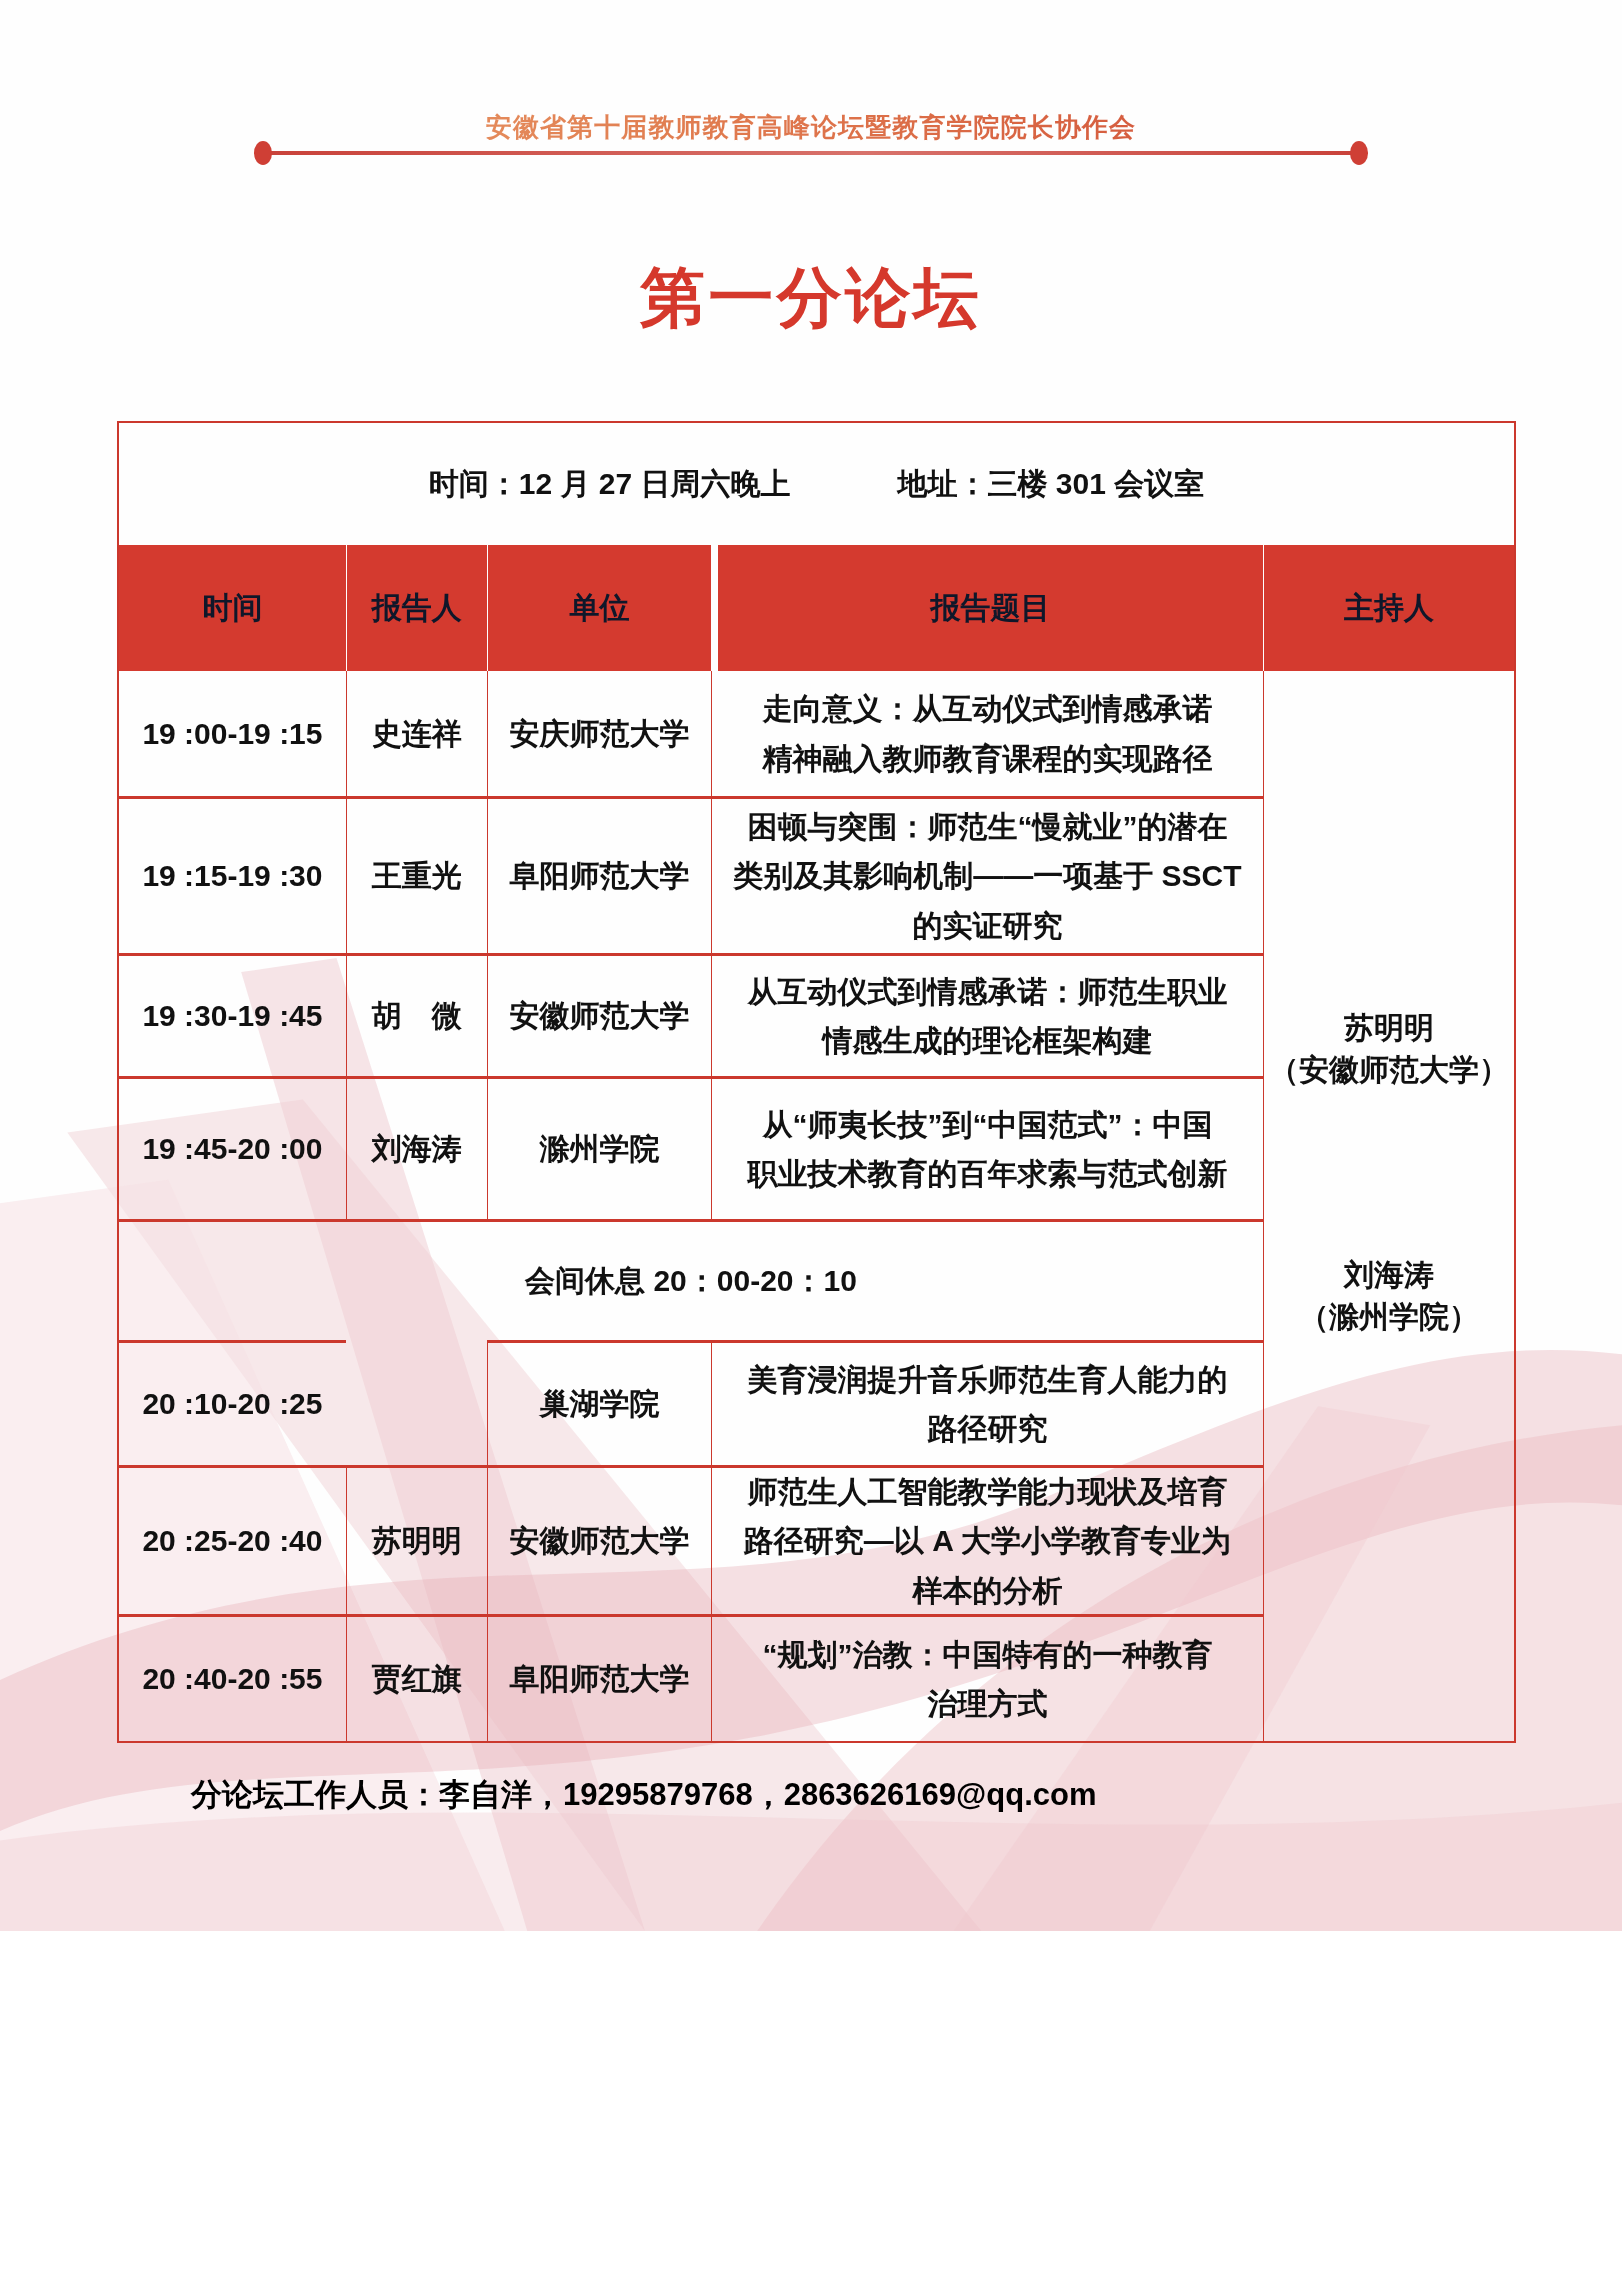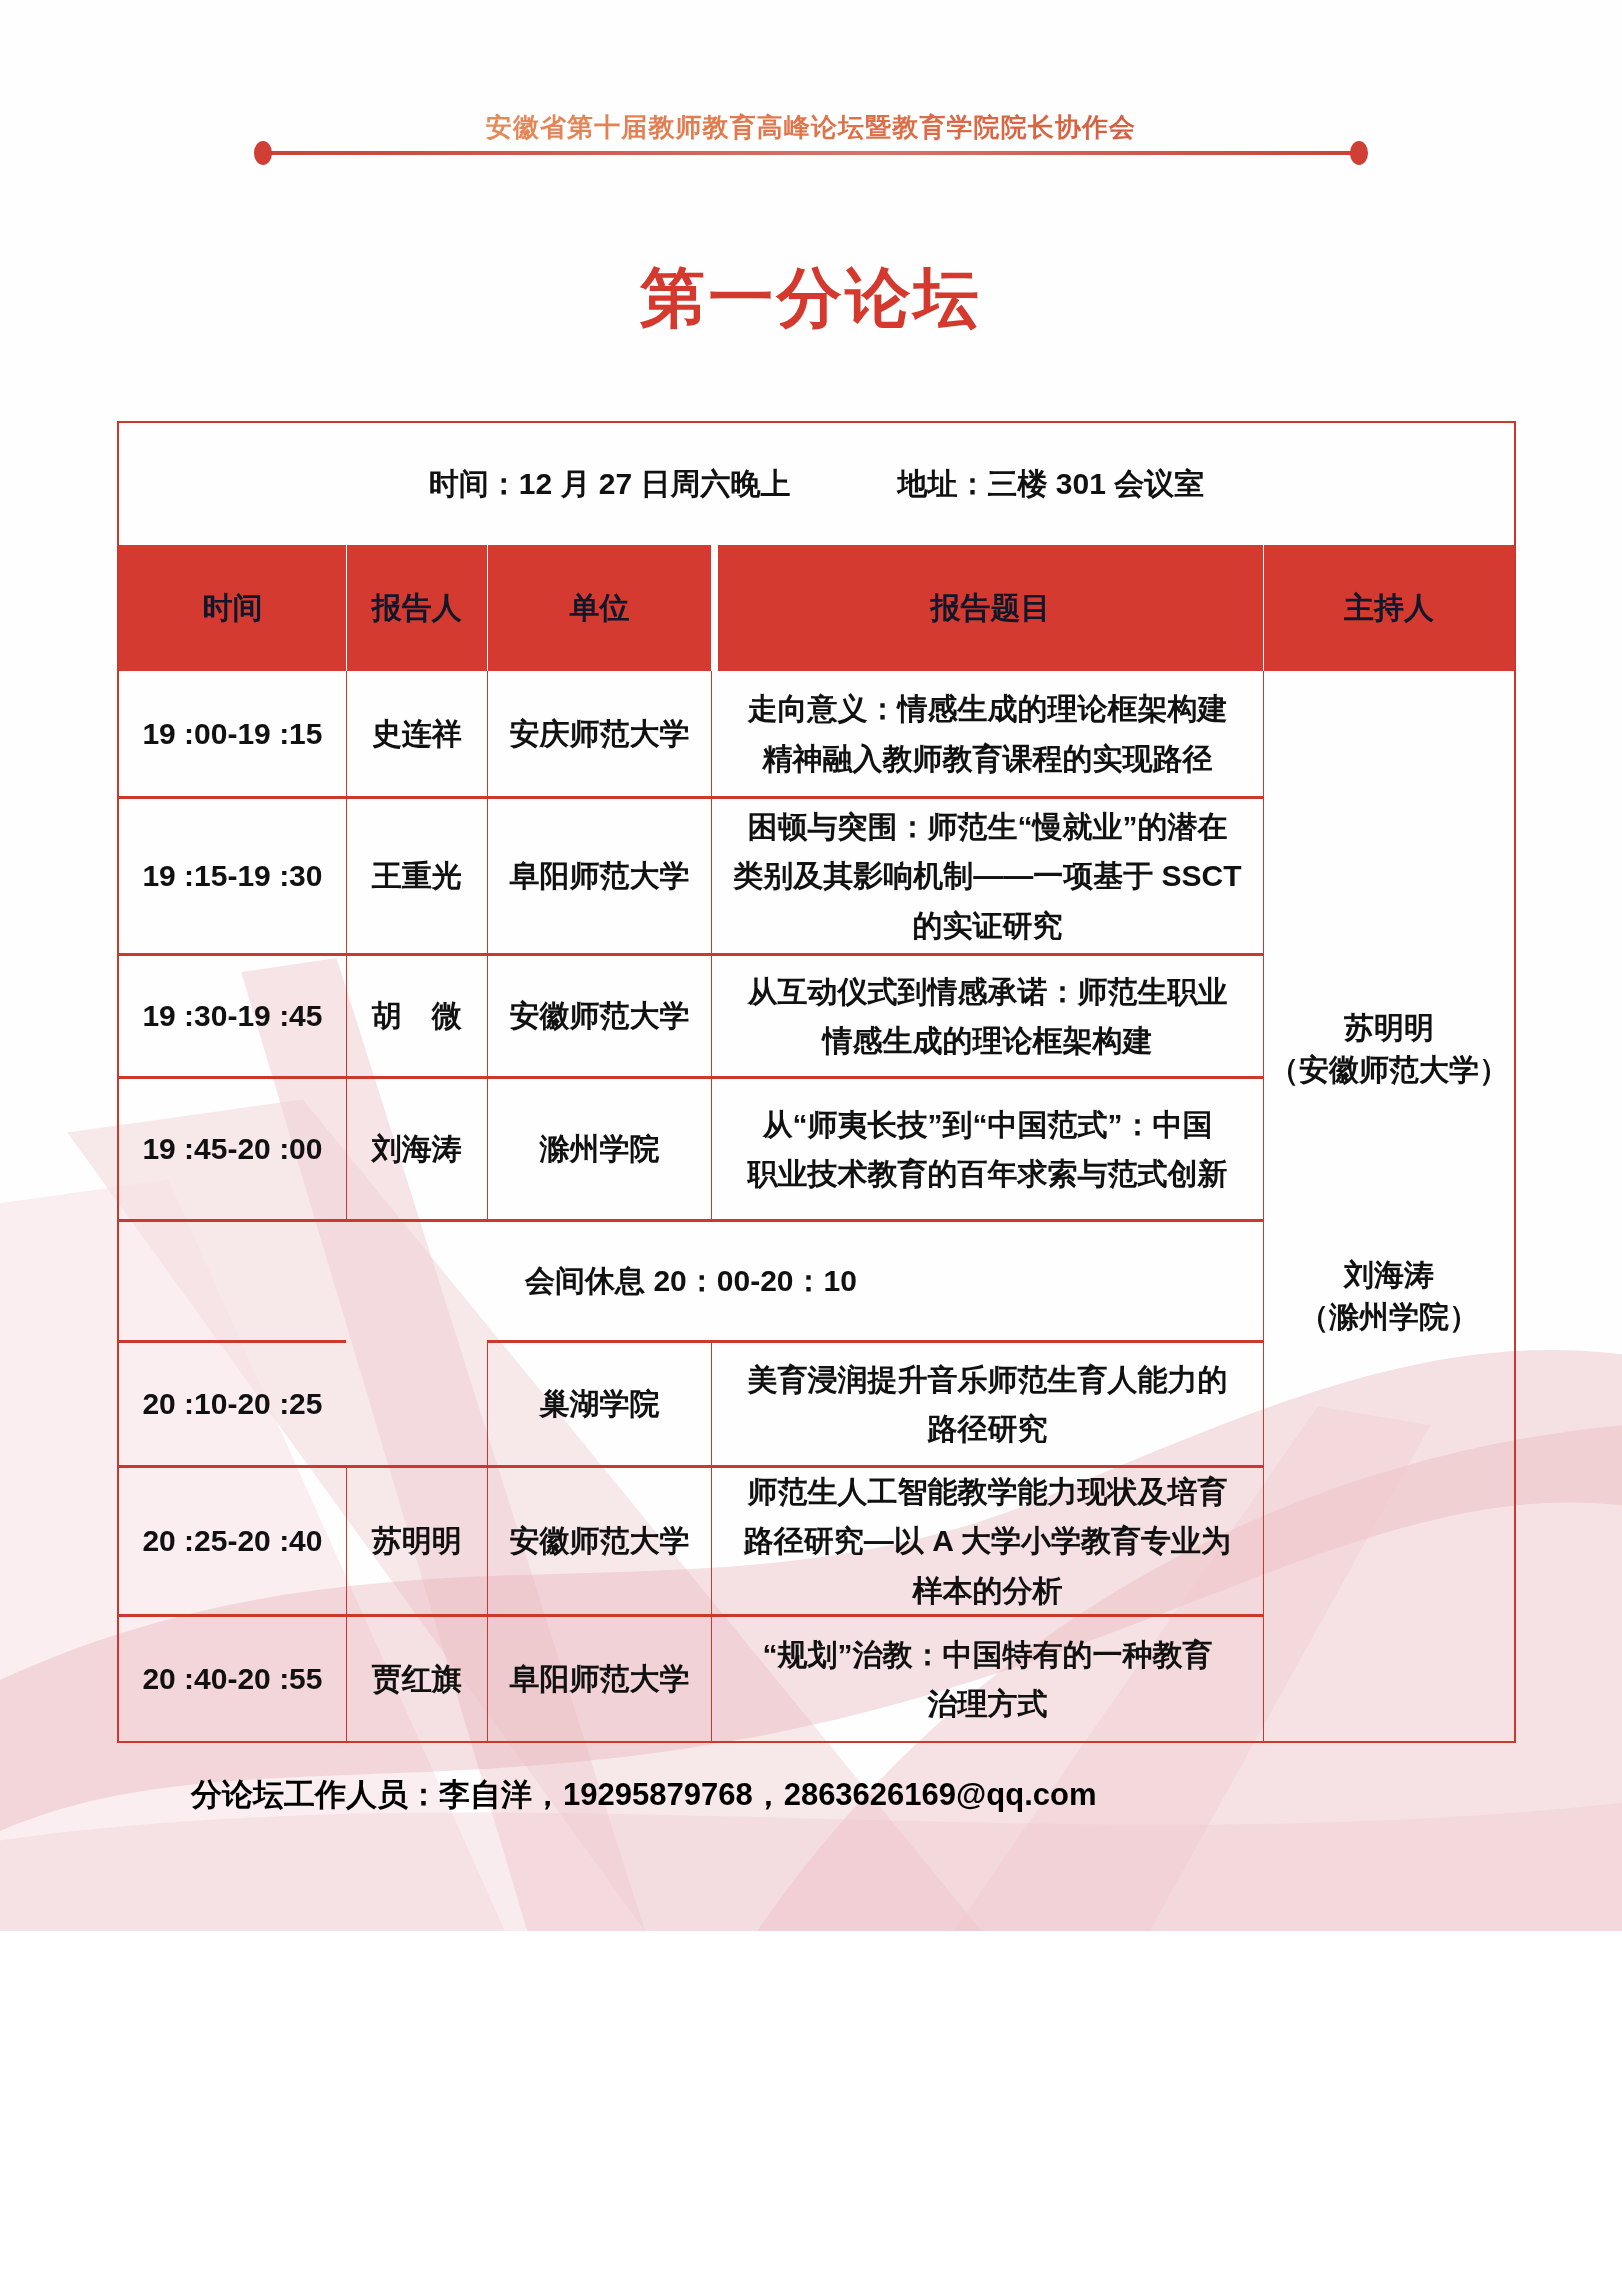--- a/index.html
+++ b/index.html
@@ -147,21 +147,21 @@
     <div class="cell col-time" style="grid-row: 3;">
       <span>19 :00-19 :15</span>
     </div>
     <div class="cell col-speaker" style="grid-row: 3;">
       <span>史连祥</span>
     </div>
     <div class="cell col-org" style="grid-row: 3;">
       <span>安庆师范大学</span>
     </div>
     <div class="cell col-title" style="grid-row: 3;">
-      <span class="talk-title-text">走向意义：情感生成的理论框架构建
+      <span class="talk-title-text">走向意义：从互动仪式到情感承诺
 精神融入教师教育课程的实现路径</span>
     </div>
 
     <div class="cell col-time sep" style="grid-row: 4;">
       <span>19 :15-19 :30</span>
     </div>
     <div class="cell col-speaker sep" style="grid-row: 4;">
       <span>王重光</span>
     </div>
     <div class="cell col-org sep" style="grid-row: 4;">

